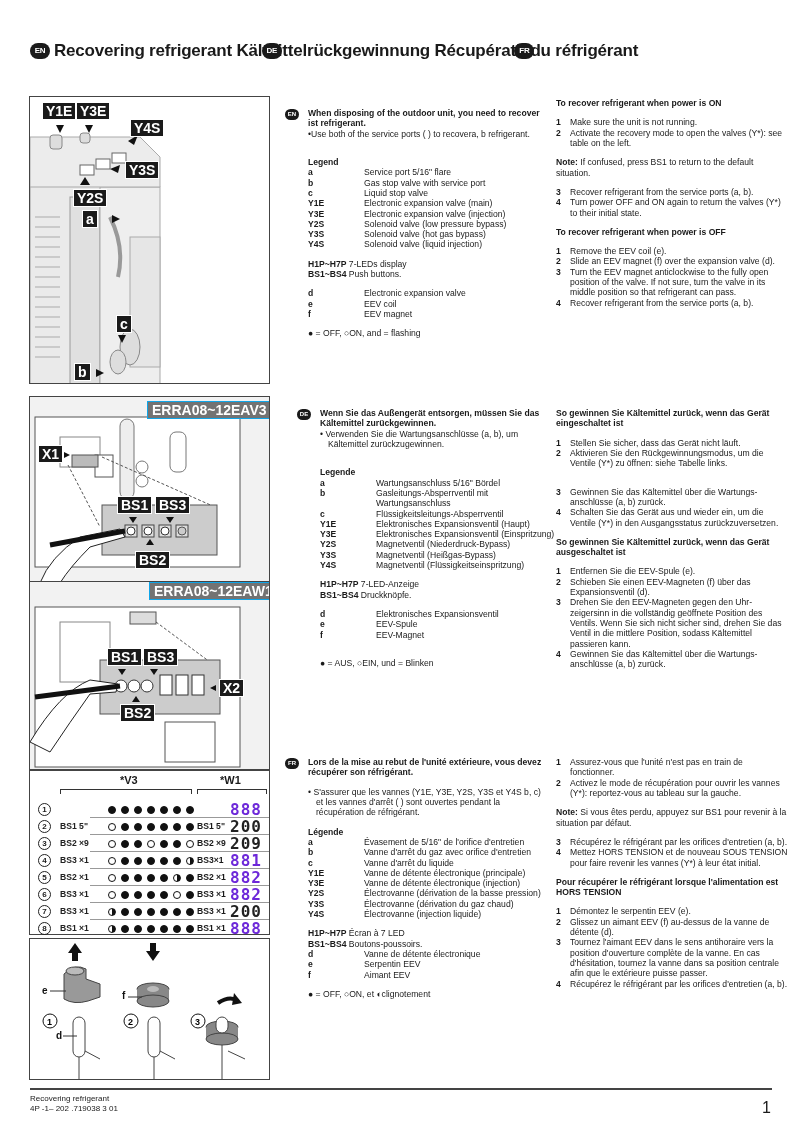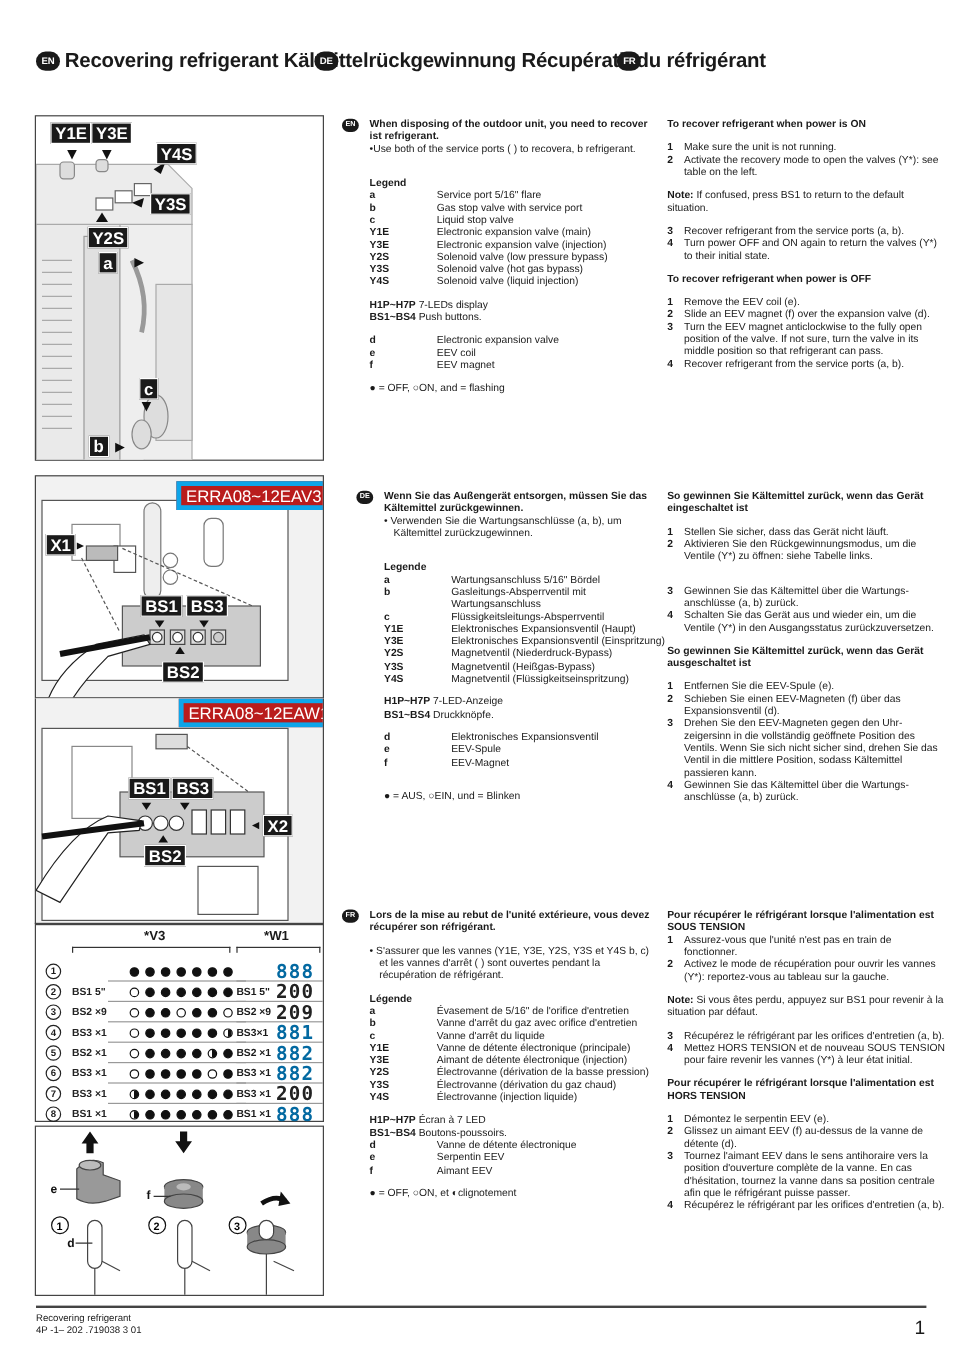--- a/index.html
+++ b/index.html
@@ -3,21 +3,21 @@
 <meta charset="utf-8">
 <style>
 *{box-sizing:border-box;margin:0;padding:0}
 body{width:802px;height:1134px;background:#fff;font-family:"Liberation Sans",sans-serif;color:#1a1a1a;position:relative;overflow:hidden;font-size:8.6px;line-height:1.2}
 .title{position:absolute;left:30px;top:41px;font-size:17px;font-weight:bold;display:flex;align-items:center;white-space:nowrap;letter-spacing:-0.2px}
 .lang-badge{display:inline-flex;align-items:center;justify-content:center;width:20px;height:16px;border-radius:8px;background:#1a1a1a;color:#fff;font-size:8px;font-weight:bold;margin-right:4px}
 .lang-badge.inline{margin:0 -4px 0 -6px;position:relative;z-index:2}
 .lang-sm{display:inline-flex;align-items:center;justify-content:center;width:14px;height:11px;border-radius:6px;background:#1a1a1a;color:#fff;font-size:6px;font-weight:bold;position:absolute;left:-23px;top:1px}
 .fig{position:absolute;left:29px;width:241px;border:1.5px solid #444;background:#f2f2f2;overflow:hidden}
 .callout{position:absolute;background:#1a1a1a;color:#fff;font-weight:bold;font-size:14px;padding:1px 3px;border:1px solid #fff;line-height:1}
-.model{position:absolute;background:#b91c1c;color:#fff;font-weight:normal;font-size:14px;padding:1px 4px;line-height:1;border:4px solid #0ea5e9}
+.model{position:absolute;background:#737373;color:#fff;font-weight:bold;font-size:14px;padding:1px 4px;line-height:1;border:1px solid #0ea5e9}
 .col{position:absolute;width:250px}
 .col p,.col div{margin:0}
 .b{font-weight:bold}
 .h{font-weight:bold;font-size:8.6px}
 .bul{padding-left:8px;text-indent:-8px;margin-top:2px}
 .gap{height:9px}
 .leg{display:flex}
 .leg .k{width:56px;flex:none;font-weight:bold}
 .leg .v{flex:1}
 .step{display:flex;margin-top:1px}
@@ -26,21 +26,21 @@
 .led-table{position:absolute;left:29px;top:770px;width:241px;height:165px;border:1.5px solid #444;background:#fff}
 .led-row{position:absolute;left:0;height:17px;width:241px;display:flex;align-items:center}
 .rn{position:absolute;left:8px;width:13px;height:13px;border:1px solid #222;border-radius:50%;font-size:8px;display:flex;align-items:center;justify-content:center;font-weight:bold}
 .rl{position:absolute;left:30px;font-weight:bold;font-size:8.6px;color:#222}
 .dots{position:absolute;left:78px;display:flex;gap:5px}
 .dot{width:8px;height:8px;border-radius:50%;background:#111;border:1px solid #111}
 .dot.on{background:#fff}
 .dot.fl{background:linear-gradient(90deg,#fff 50%,#111 50%)}
 .wl{position:absolute;left:167px;font-weight:bold;font-size:8.6px}
 .seg{position:absolute;left:200px;font-family:"DejaVu Sans Mono",monospace;font-size:16px;font-weight:bold;letter-spacing:1px;color:#222}
-.seg.dim{color:#0369a1}
+.seg.dim{color:#6d28d9}
 .rowline{position:absolute;left:60px;width:115px;height:1px;background:#999}
 .rowline2{position:absolute;left:167px;width:72px;height:1px;background:#999}
 .footer-line{position:absolute;left:30px;top:1088px;width:742px;height:2px;background:#444}
 .footer{position:absolute;left:30px;top:1094px;font-size:8px;line-height:1.3}
 .page-num{position:absolute;left:762px;top:1098px;font-size:16px}
 svg{display:block}
 </style>
 </head>
 <body>
 
@@ -342,21 +342,21 @@
     <text x="165" y="86" font-size="9" font-weight="bold" font-family="Liberation Sans, sans-serif">3</text>
     <ellipse cx="192" cy="88" rx="16" ry="6" fill="#888" stroke="#444"></ellipse>
     <rect x="176" y="88" width="32" height="12" fill="#888"></rect>
     <ellipse cx="192" cy="100" rx="16" ry="6" fill="#888" stroke="#444"></ellipse>
     <rect x="186" y="78" width="12" height="16" rx="6" fill="#fff" stroke="#444"></rect>
     <line x1="192" y1="106" x2="192" y2="142" stroke="#444"></line>
     <line x1="198" y1="112" x2="215" y2="120" stroke="#444"></line>
   </svg>
 </div>
 
-<div class="col" style="left:308px;top:98px;width:238px">
+<div class="col" style="left:308px;top:108px;width:238px">
   <span class="lang-sm">EN</span>
   <div class="h">When disposing of the outdoor unit, you need to recover ist refrigerant.</div>
   <div class="bul">•Use both of the service ports ( ) to recovera, b refrigerant.</div>
   <div class="gap"></div>
   <div class="gap"></div>
   <div class="b">Legend</div>
   <div>
       <div class="leg">
         <span class="k">a</span>
         <span class="v">Service port 5/16" flare</span>
@@ -590,21 +590,21 @@
       <div class="leg">
         <span class="k">c</span>
         <span class="v">Vanne d'arrêt du liquide</span>
       </div>
       <div class="leg">
         <span class="k">Y1E</span>
         <span class="v">Vanne de détente électronique (principale)</span>
       </div>
       <div class="leg">
         <span class="k">Y3E</span>
-        <span class="v">Aimant de détente électronique (injection)</span>
+        <span class="v">Vanne de détente électronique (injection)</span>
       </div>
       <div class="leg">
         <span class="k">Y2S</span>
         <span class="v">Électrovanne (dérivation de la basse pression)</span>
       </div>
       <div class="leg">
         <span class="k">Y3S</span>
         <span class="v">Électrovanne (dérivation du gaz chaud)</span>
       </div>
       <div class="leg">
@@ -626,21 +626,20 @@
       </div>
       <div class="leg">
         <span class="k">f</span>
         <span class="v">Aimant EEV</span>
       </div>
     </div>
   <div class="gap"></div>
   <div>● = OFF, ○ON, et   ◐clignotement</div>
 </div>
 <div class="col" style="left:556px;top:757px;width:232px">
-  <div class="h">Pour récupérer le réfrigérant lorsque l'alimentation est SOUS TENSION</div>
   <div>
       <div class="step">
         <span class="n">1</span>
         <span class="t">Assurez-vous que l'unité n'est pas en train de fonctionner.</span>
       </div>
       <div class="step">
         <span class="n">2</span>
         <span class="t">Activez le mode de récupération pour ouvrir les vannes (Y*): reportez-vous au tableau sur la gauche.</span>
       </div>
     </div>
@@ -664,21 +663,21 @@
       <div class="step">
         <span class="n">1</span>
         <span class="t">Démontez le serpentin EEV (e).</span>
       </div>
       <div class="step">
         <span class="n">2</span>
         <span class="t">Glissez un aimant EEV (f) au-dessus de la vanne de détente (d).</span>
       </div>
       <div class="step">
         <span class="n">3</span>
-        <span class="t">Tournez l'aimant EEV dans le sens antihoraire vers la position d'ouverture complète de la vanne. En cas d'hésitation, tournez la vanne dans sa position centrale afin que le réfrigérant puisse passer.</span>
+        <span class="t">Tournez l'aimant EEV dans le sens antihoraire vers la position d'ouverture complète de la vanne. En cas d'hésitation, tournez la vanne dans sa position centrale afin que le extérieure puisse passer.</span>
       </div>
       <div class="step">
         <span class="n">4</span>
         <span class="t">Récupérez le réfrigérant par les orifices d'entretien (a, b).</span>
       </div>
     </div>
 </div>
 
 <div class="footer-line"></div>
 <div class="footer">

